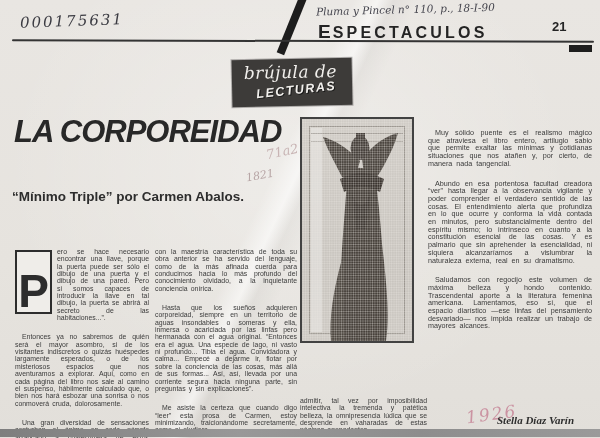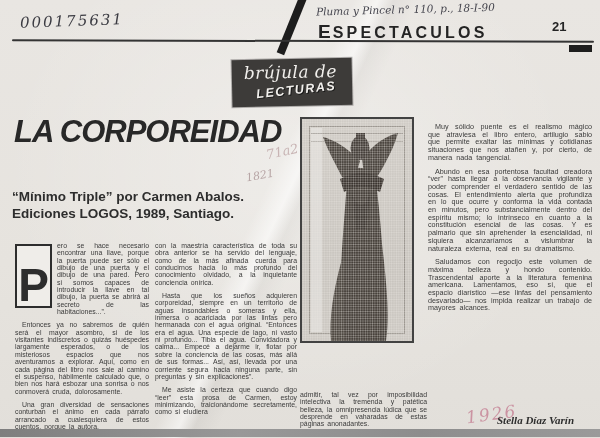--- a/index.html
+++ b/index.html
@@ -46,21 +46,21 @@
   .photo .hline{position:absolute;left:9px;right:9px;height:1px;background:rgba(116,111,104,0.45);}
   .photo .hline.a{top:14px;} .photo .hline.b{top:22px;}
   .photo .band{position:absolute;left:9px;top:9px;bottom:9px;width:11px;background:rgba(255,255,255,0.35);}
   .photo svg{position:absolute;left:0;top:0;}
   .photo .halftone{position:absolute;inset:0;
     background-image:radial-gradient(rgba(233,230,225,0.55) 0.5px, rgba(0,0,0,0) 1.1px);
     background-size:2.4px 2.4px;}
   
   .bodycol{position:absolute;font-size:6.9px;line-height:7.35px;text-align:justify;
     color:#3a3a3a;word-spacing:1.3px;}
-  .bodycol p{margin:6px 0 2px 0;text-indent:7px;}
+  .bodycol p{margin:12px 0 2px 0;text-indent:7px;}
   .bodycol p.noindent{text-indent:0;}
   .col1{left:15px;top:236px;width:134px;}
   .col2{left:155px;top:236px;width:142px;}
   .col3{left:428px;top:117px;width:164px;word-spacing:2px;font-size:7.2px;line-height:7.7px;}
   .underphoto{left:300px;top:385px;width:127px;}
   .dropcap-box{float:left;width:33px;height:60px;border:2px solid #2d2d2d;background:#efede9;
     margin:2px 5px 1px 0;display:flex;align-items:flex-end;justify-content:center;}
   .dropcap-letter{font-size:46px;line-height:42px;font-weight:bold;color:#2d2d2d;}
   
   .pink-date{position:absolute;left:466px;top:404px;font-family:"DejaVu Serif",serif;font-style:italic;
@@ -93,21 +93,20 @@
 
   <div class="headline">
     <div>LA CORPOREIDAD</div>
   </div>
 
   <div class="pencil pencil-1">71a2</div>
   <div class="pencil pencil-2">1821</div>
 
   <div class="subtitle">
     <div>“Mínimo Triple” por Carmen Abalos.</div>
-    <div>Ediciones LOGOS, 1989, Santiago.</div>
   </div>
 
   <div class="photo">
     <div class="band"></div>
     <div class="hline a"></div>
     <div class="hline b"></div>
     <div class="niche"></div>
     <svg width="110" height="222" viewBox="0 0 110 222">
       <path d="M58 42 C45 28 30 20 21 18 C26 32 33 44 40 58 L52 62 Z" fill="#4a443e"></path>
       <path d="M60 40 C72 24 86 16 96 14 C92 28 84 44 75 58 L63 62 Z" fill="#4a443e"></path>

